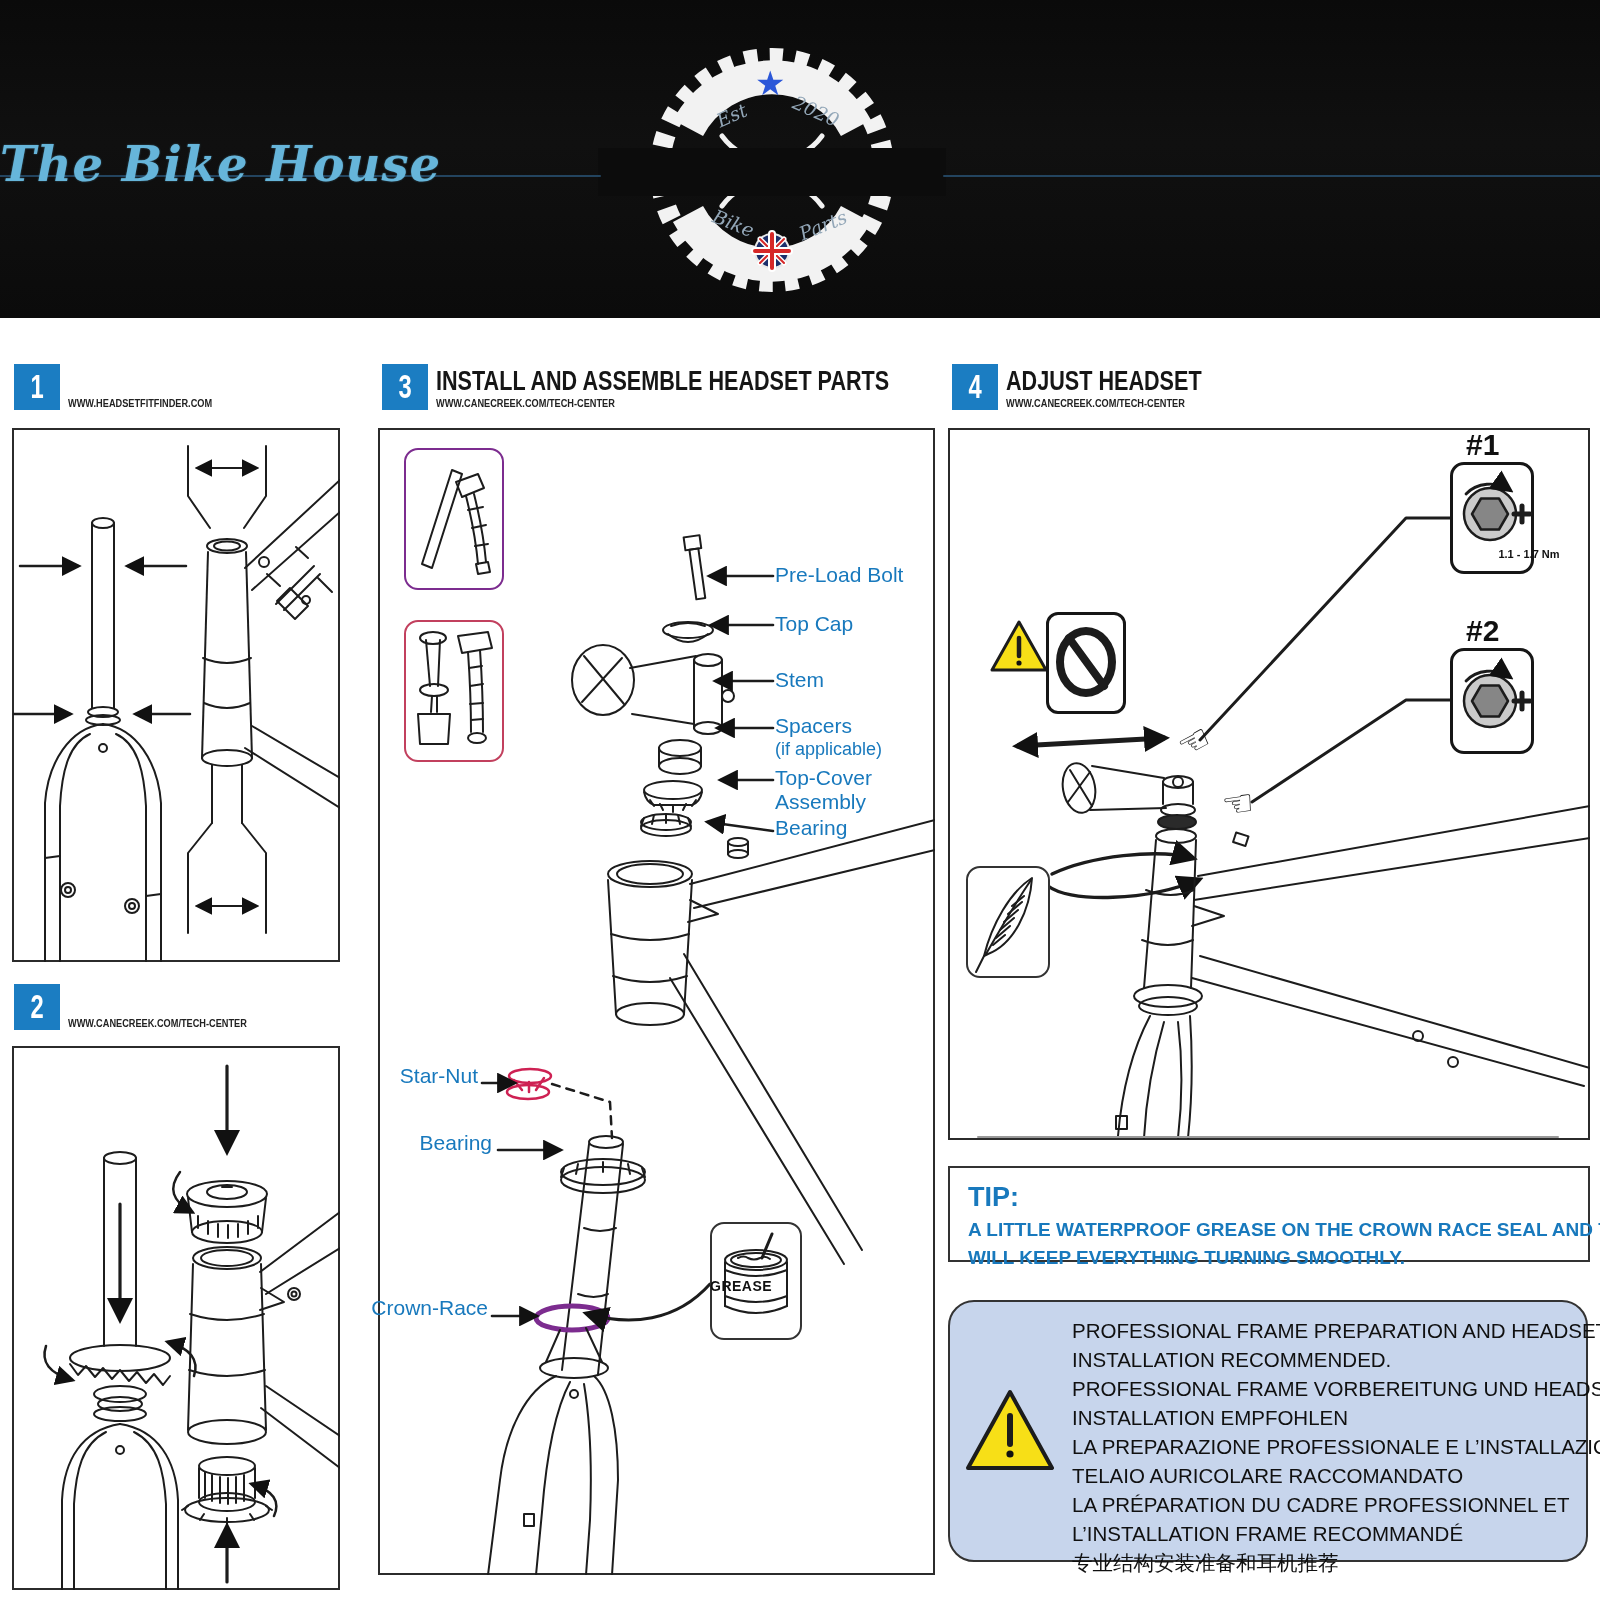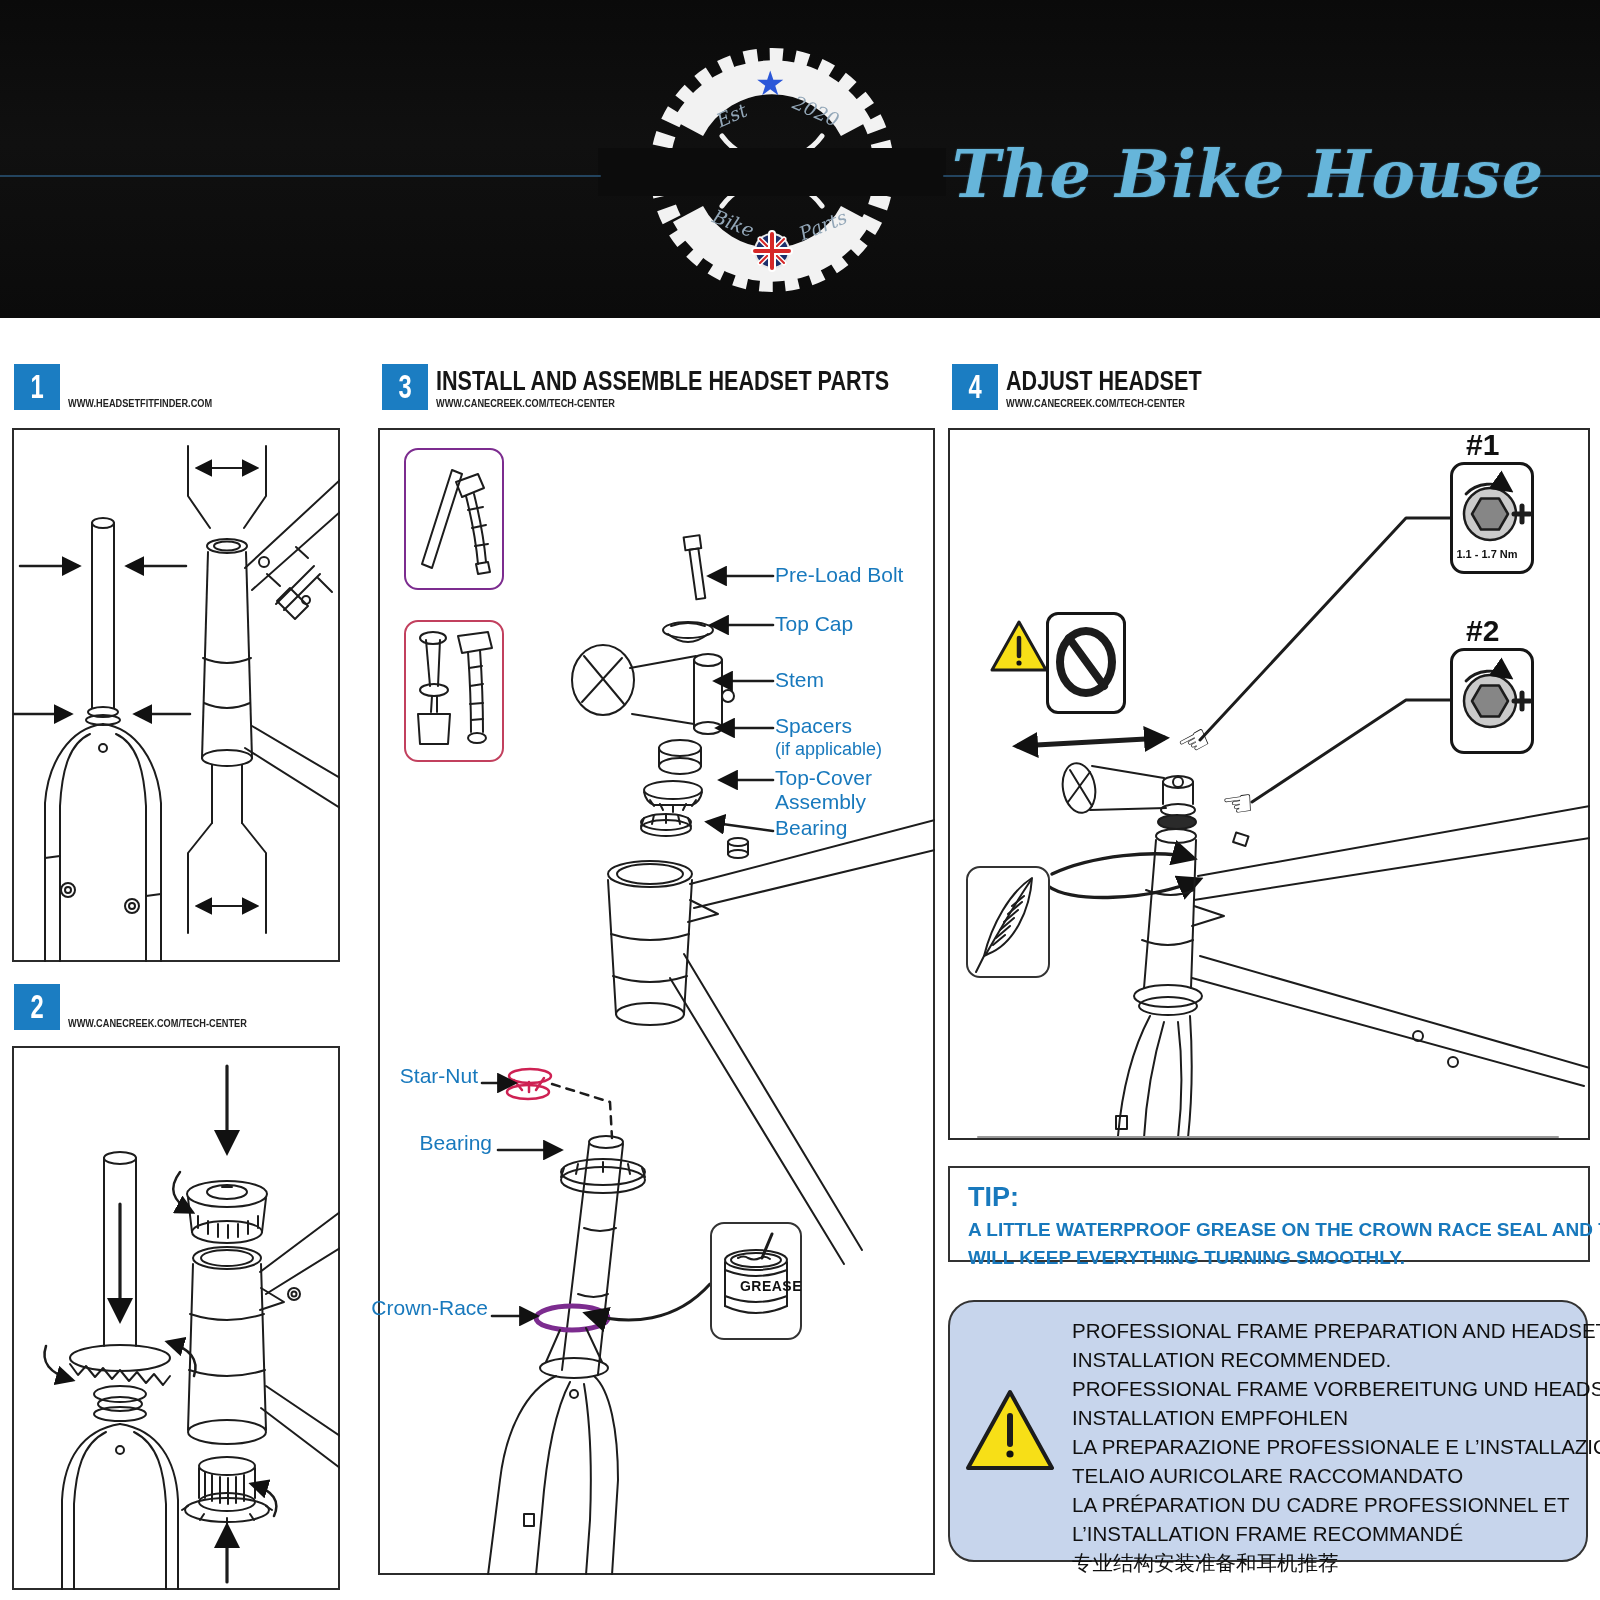--- a/index.html
+++ b/index.html
@@ -1,22 +1,22 @@
 <!DOCTYPE html>
 <html><head>
 <meta charset="utf-8">
 <style>
   *{margin:0;padding:0;box-sizing:border-box}
   body{background:#fff;width:1600px;height:1600px;overflow:hidden;font-family:"Liberation Sans",sans-serif}
   .page{position:relative;width:1600px;height:1600px;background:#fff}
   .abs{position:absolute}
   
   .hdr{position:absolute;left:0;top:0;width:1600px;height:318px;background:linear-gradient(180deg,#0a0a0a,#101010 45%,#0b0b0b)}
-  .logo-title{position:absolute;left:0;top:136px;width:1544px;text-align:right;
-    font-family:"DejaVu Serif",serif;font-style:italic;font-weight:bold;font-size:65px;color:#66b5da;
+  .logo-title{position:absolute;left:0;top:136px;width:1544px;text-align:left;
+    font-family:"DejaVu Serif",serif;font-style:italic;font-weight:bold;font-size:48px;color:#66b5da;
     text-shadow:0 0 2px rgba(102,181,218,.5);letter-spacing:1px}
   .scriptsm{position:absolute;font-family:"DejaVu Serif",serif;font-style:italic;font-size:19px;color:#93a7b8}
   .starico{position:absolute;font-size:34px;color:#2b57d8;line-height:1}
   
   .numsq{position:absolute;width:46px;height:46px;background:#1b7dc2;color:#fff;
     display:flex;align-items:center;justify-content:center;font-size:33px;font-weight:bold}
   .numsq span{display:inline-block;transform:scaleX(.72)}
   .ht{position:absolute;font-size:27px;font-weight:800;color:#161616;white-space:nowrap}
   .hu{position:absolute;font-size:10px;font-weight:600;color:#222;white-space:nowrap}
   .cond{display:inline-block;transform:scaleX(.8);transform-origin:0 50%;white-space:nowrap}
@@ -354,21 +354,21 @@
     <line x1="62" y1="12" x2="52" y2="36" stroke-width="3"></line>
     <ellipse cx="46" cy="38" rx="31" ry="10"></ellipse>
     <ellipse cx="46" cy="38" rx="25" ry="7"></ellipse>
     <path d="M28 36 q6 -3 10 0 q6 3 12 0 q5 -3 10 1"></path>
     <line x1="15" y1="40" x2="15" y2="84"></line>
       <line x1="77" y1="40" x2="77" y2="84"></line>
     <path d="M15 84 Q46 98 77 84"></path>
     <path d="M15 48 Q46 60 77 48"></path>
       <path d="M15 74 Q46 86 77 74"></path>
   </svg>
-  <div class="greaselbl" style="left:710px;top:1278px;width:92px;text-align:right">GREASE</div>
+  <div class="greaselbl" style="left:710px;top:1278px;width:92px;text-align:left">GREASE</div>
 
   <div class="numsq" style="left:952px;top:364px">
       <span>4</span>
     </div>
   <div class="ht" style="left:1006px;top:366px"><span class="cond">ADJUST HEADSET</span></div>
   <div class="hu" style="left:1006px;top:398px"><span class="cond95">WWW.CANECREEK.COM/TECH-CENTER</span></div>
 
   <div class="box" style="left:948px;top:428px;width:642px;height:712px"></div>
   <svg class="art" style="left:948px;top:428px" width="642" height="712" viewBox="0 0 642 712">
 
@@ -445,21 +445,21 @@
 
   <div class="badgelbl" style="left:1466px;top:428px">#1</div>
   <div class="badge" style="left:1450px;top:462px;width:84px;height:112px"></div>
   <svg class="art" style="left:1450px;top:462px" width="84" height="112" viewBox="0 0 84 112">
     <circle cx="40" cy="52" r="26" fill="#cbcbcb" stroke-width="2.5"></circle>
     <path d="M58 52 L49 67.5 L31 67.5 L22 52 L31 36.5 L49 36.5 z" fill="#868686" stroke-width="2.5"></path>
     <path d="M16 32 A30 24 0 0 1 60 28" stroke-width="2.8" marker-end="url(#ah)"></path>
     <line x1="64" y1="52" x2="80" y2="52" stroke-width="5"></line>
       <line x1="72" y1="44" x2="72" y2="60" stroke-width="5"></line>
   </svg>
-  <div class="torq" style="left:1445px;top:548px;width:84px;text-align:center">1.1 - 1.7 Nm</div>
+  <div class="torq" style="left:1487px;top:548px;width:84px;text-align:center">1.1 - 1.7 Nm</div>
   <div class="badgelbl" style="left:1466px;top:614px">#2</div>
   <div class="badge" style="left:1450px;top:648px;width:84px;height:106px"></div>
   <svg class="art" style="left:1450px;top:648px" width="84" height="106" viewBox="0 0 84 106">
     <circle cx="40" cy="53" r="26" fill="#cbcbcb" stroke-width="2.5"></circle>
     <path d="M58 53 L49 68.5 L31 68.5 L22 53 L31 37.5 L49 37.5 z" fill="#868686" stroke-width="2.5"></path>
     <path d="M16 33 A30 24 0 0 1 60 29" stroke-width="2.8" marker-end="url(#ah)"></path>
     <line x1="64" y1="53" x2="80" y2="53" stroke-width="5"></line>
       <line x1="72" y1="45" x2="72" y2="61" stroke-width="5"></line>
   </svg>
 

